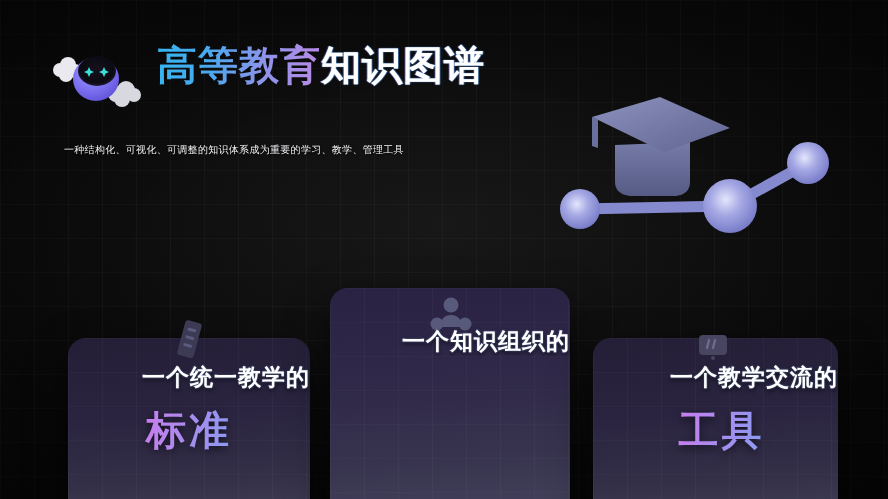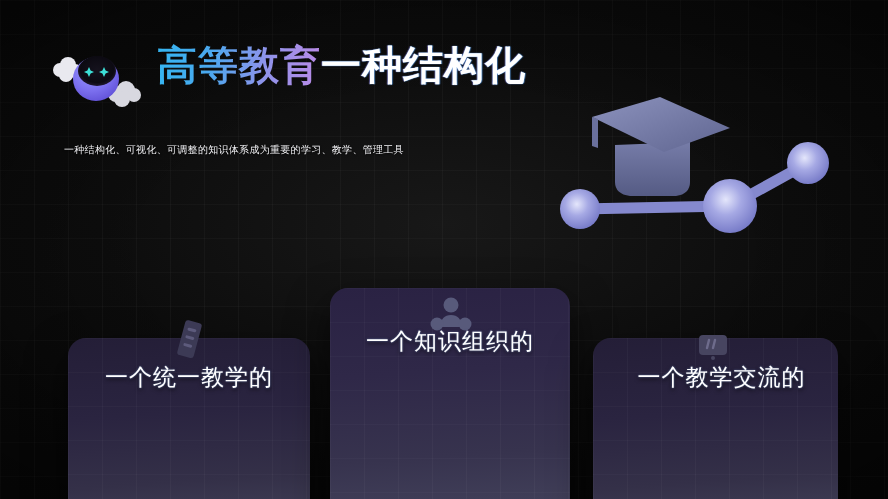--- a/index.html
+++ b/index.html
@@ -139,26 +139,27 @@
 
   .card-text {
     position: absolute;
     left: 0;
     right: 0;
     text-align: center;
     z-index: 8;
   }
   .line-top {
     font-size: 23px;
-    font-weight: normal;
+    font-weight: bold;
     color: #ffffff;
     letter-spacing: 1px;
     text-shadow:
       0 0 2px rgba(150,190,255,0.55),
       0 2px 4px rgba(0,0,0,0.75);
+    text-align: right;
   }
   .line-big {
     margin-top: 10px;
     font-size: 40px;
     font-weight: bold;
     letter-spacing: 3px;
     background: linear-gradient(100deg, #e372e8 0%, #d07aec 26%, #9b92f0 58%, #58b5f6 100%);
     -webkit-background-clip: text;
     background-clip: text;
     color: transparent;
@@ -246,31 +247,32 @@
         <ellipse cx="53" cy="25" rx="19" ry="15" fill="url(#faceGrad)"></ellipse>
 
         <g fill="#3de0d8">
           <path d="M45 21 L46.6 24.4 L50 26 L46.6 27.6 L45 31 L43.4 27.6 L40 26 L43.4 24.4 Z"></path>
           <path d="M60 21 L61.6 24.4 L65 26 L61.6 27.6 L60 31 L58.4 27.6 L55 26 L58.4 24.4 Z"></path>
         </g>
       </svg>
     </div>
 
     <div class="title">
-      <span class="seg-a">高等教育</span><span class="seg-b">一种结构化</span>
+      <span class="seg-a">高等教育</span><span class="seg-b">知识图谱</span>
     </div>
 
     <div class="subtitle">一种结构化、可视化、可调整的知识体系成为重要的学习、教学、管理工具</div>
   </div>
 
   <div class="cards">
 
     <div class="card card-1">
       <div class="card-text tx">
         <div class="line-top">一个统一教学的</div>
+        <div class="line-big">标准</div>
       </div>
     </div>
     <div class="card-icon" style="left:171px; top:318px;">
       <svg width="36" height="42" viewBox="0 0 36 42">
         <g transform="rotate(15 18 21)">
           <rect x="10" y="3" width="17" height="36" rx="3" fill="#3c3a55"></rect>
           <rect x="14" y="10" width="9" height="3" rx="1.5" fill="#5d5b7c"></rect>
           <rect x="14" y="18" width="9" height="3" rx="1.5" fill="#5d5b7c"></rect>
           <rect x="14" y="26" width="9" height="3" rx="1.5" fill="#5d5b7c"></rect>
         </g>
@@ -287,20 +289,21 @@
         <circle cx="21" cy="9" r="7.5" fill="#585a7b"></circle>
         <path d="M21 19 Q31 19 32 31 L10 31 Q11 19 21 19 Z" fill="#585a7b"></path>
         <circle cx="7" cy="28" r="6.5" fill="#585a7b"></circle>
         <circle cx="35" cy="28" r="6.5" fill="#585a7b"></circle>
       </svg>
     </div>
 
     <div class="card card-3">
       <div class="card-text tx">
         <div class="line-top">一个教学交流的</div>
+        <div class="line-big">工具</div>
       </div>
     </div>
     <div class="card-icon" style="left:696px; top:332px;">
       <svg width="34" height="32" viewBox="0 0 34 32">
         <rect x="3" y="3" width="28" height="20" rx="4" fill="#474560"></rect>
         <path d="M13 8 L11 16 M19 8 L17 16" stroke="#6e6c8c" stroke-width="2.4" stroke-linecap="round"></path>
         <rect x="15" y="24" width="4" height="4" rx="2" fill="#474560"></rect>
       </svg>
     </div>
 

